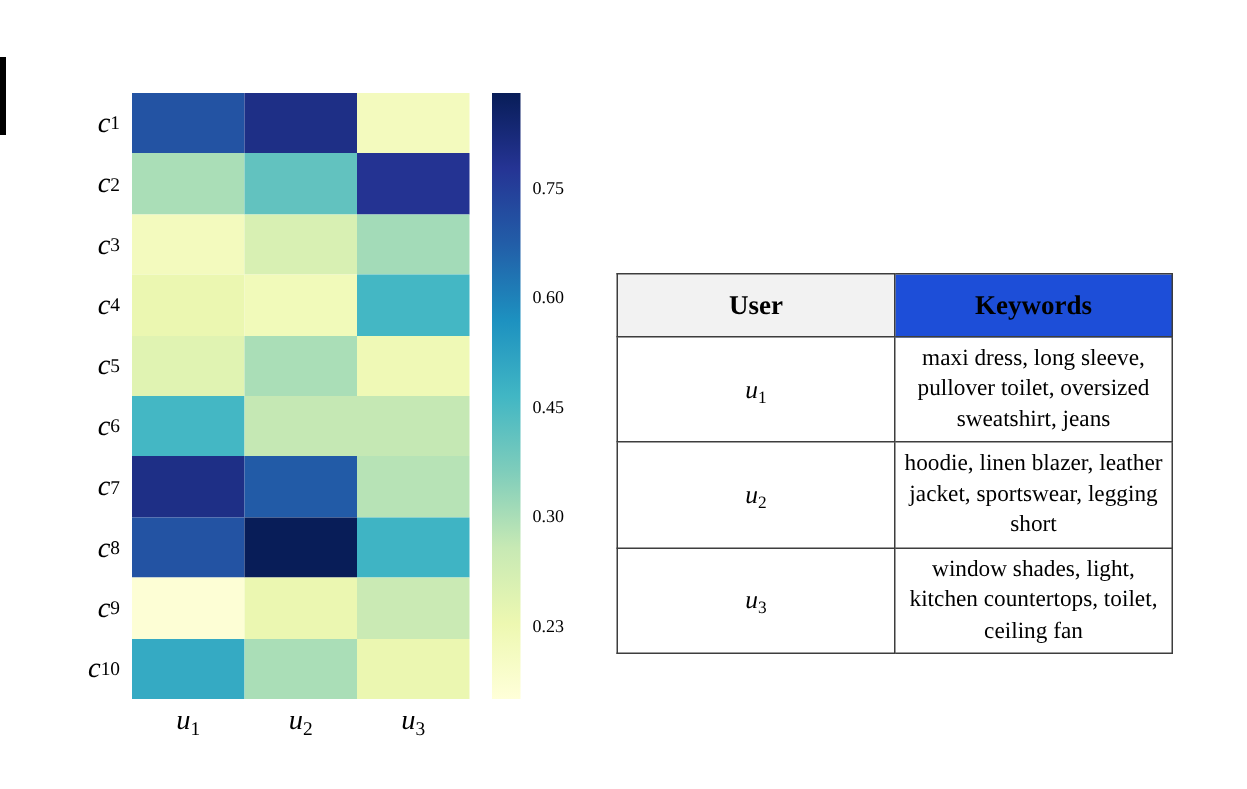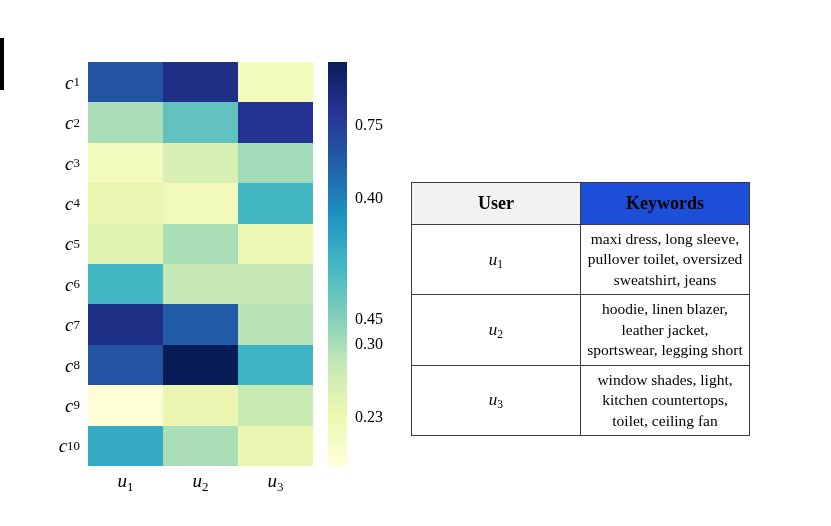--- a/index.html
+++ b/index.html
@@ -15,24 +15,24 @@
   }
   .hcell{width:100%;height:100%;}
   .rlabels{position:absolute;left:22px;top:62px;width:58px;height:404px;display:flex;flex-direction:column;}
   .rlabel{flex:1;display:flex;align-items:center;justify-content:flex-end;font-size:19px;font-style:italic;line-height:1;}
   .rlabel sub,.clabel sub,.ucell sub{font-style:normal;font-size:0.68em;vertical-align:-0.3em;line-height:0;}
   .clabels{position:absolute;left:88px;top:470px;width:225px;display:flex;}
   .clabel{flex:1;text-align:center;font-size:19px;font-style:italic;}
   
   .colorbar{position:absolute;left:328px;top:62px;width:19px;height:404px;}
   .cbticks{position:absolute;left:355px;top:62px;width:46px;height:404px;}
-  .cbtick{position:absolute;left:0;font-size:16px;line-height:1;transform:translateY(-50%);}
+  .cbtick{position:absolute;left:0;font-size:12px;line-height:1;transform:translateY(-50%);}
   
   .ktable{
-    position:absolute;left:411px;top:182px;width:339px;
+    position:absolute;left:411px;top:182px;width:371px;
     border-collapse:collapse;background:#ffffff;table-layout:fixed;
   }
   .ktable th,.ktable td{border:1.5px solid #3d3d3d;text-align:center;vertical-align:middle;}
   .ktable th{height:39px;font-size:18px;font-weight:bold;}
   .ktable .ucell{width:74px;font-size:17px;font-style:italic;}
   .ktable .kcell{font-size:15.5px;line-height:1.32;padding:4px 5px;height:44px;font-style:normal;}
 </style>
 </head>
 <body>
 
@@ -118,22 +118,22 @@
 
   <div class="clabels">
       <div class="clabel"><i>u</i><sub>1</sub></div>
       <div class="clabel"><i>u</i><sub>2</sub></div>
       <div class="clabel"><i>u</i><sub>3</sub></div>
     </div>
 
   <div class="colorbar" style="background: linear-gradient(to top, rgb(255, 255, 217) 0%, rgb(237, 248, 177) 12.5%, rgb(199, 233, 180) 25%, rgb(127, 205, 187) 37.5%, rgb(65, 182, 196) 50%, rgb(29, 145, 192) 62.5%, rgb(34, 94, 168) 75%, rgb(37, 52, 148) 87.5%, rgb(8, 29, 88) 100%);"></div>
   <div class="cbticks">
       <div class="cbtick" style="top: 63.3px;">0.75</div>
-      <div class="cbtick" style="top: 136.3px;">0.40</div>
-      <div class="cbtick" style="top: 209.3px; margin-top: 48px;">0.45</div>
+      <div class="cbtick" style="top: 136.3px;">0.60</div>
+      <div class="cbtick" style="top: 209.3px;">0.45</div>
       <div class="cbtick" style="top: 282.3px;">0.30</div>
       <div class="cbtick" style="top: 355.3px;">0.23</div>
     </div>
 
   <table class="ktable">
     <thead>
       <tr>
         <th class="ucell-h" style="background: rgb(242, 242, 242);">User</th>
         <th style="background: #1d4ed8;">Keywords</th>
       </tr>

